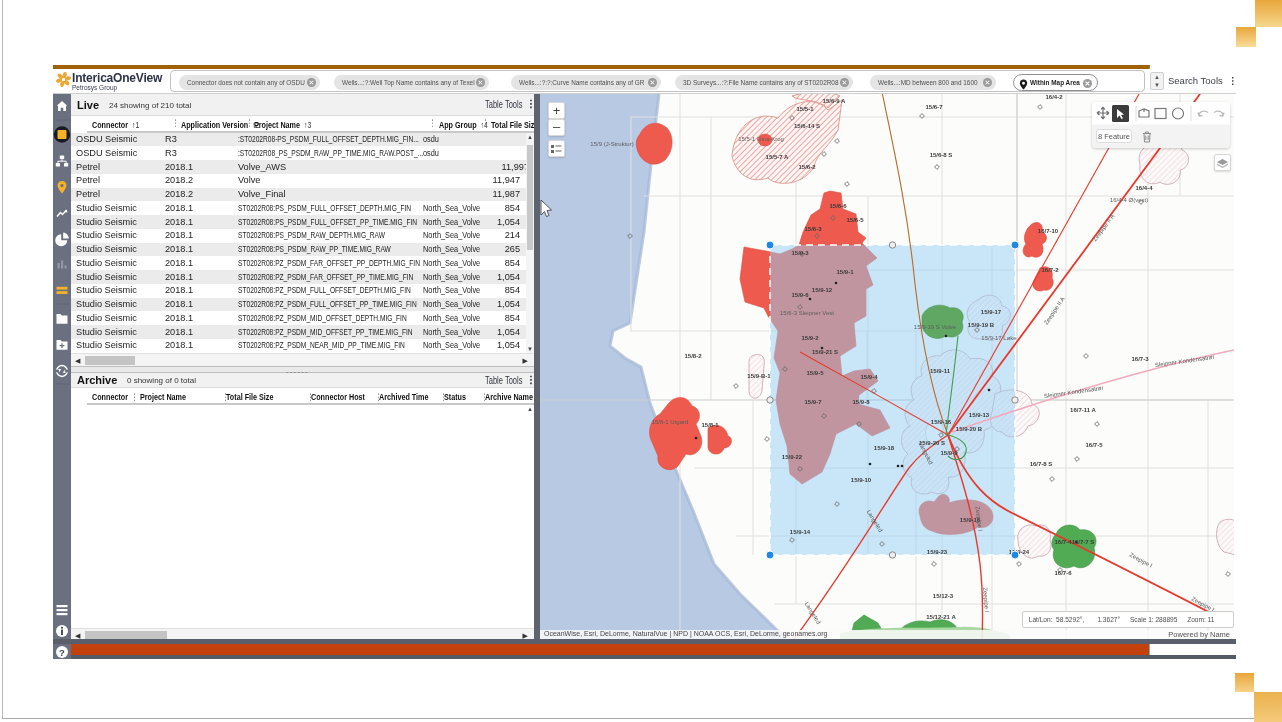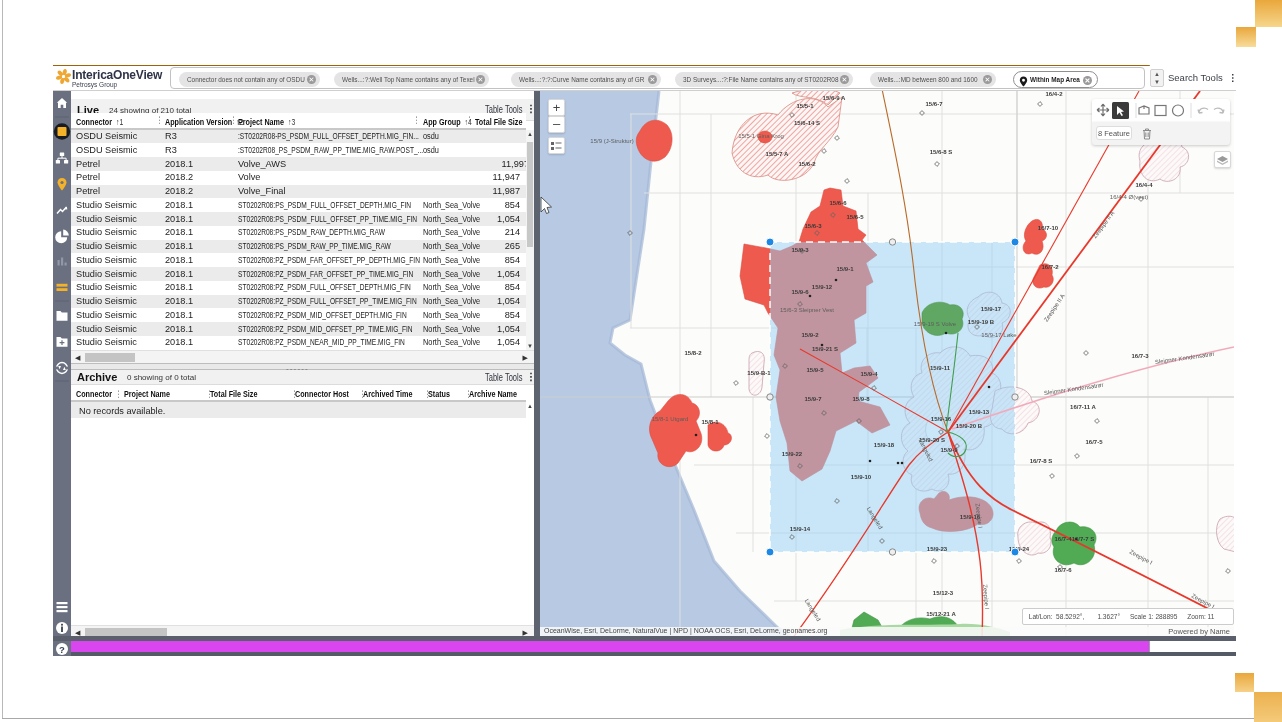--- a/index.html
+++ b/index.html
@@ -8,21 +8,21 @@
 .abs { position:absolute; }
 
 #bl { left:2px; top:0; width:1px; height:719px; background:#b9b9b9; }
 #bb { left:2px; top:718px; width:1280px; height:1px; background:#a8a8a8; }
 
 #g1 { left:1255px; top:0; width:27px; height:27px; background:linear-gradient(180deg,#e9a73b,#f6d68c); }
 #g2 { left:1236px; top:27px; width:20px; height:20px; background:linear-gradient(180deg,#e9a73b,#f8dc9a); }
 #g3 { left:1235px; top:673px; width:19px; height:19px; background:linear-gradient(180deg,#e9a73b,#f6d188); }
 #g4 { left:1254px; top:692px; width:28px; height:30px; background:linear-gradient(180deg,#ecb14e,#f4ca7a); }
 
-#app { left:53px; top:65px; width:1097px; height:590px; background:#d946ef; border-top:1px solid #a16207; border-right:1px solid #9aa0a8; }
+#app { left:53px; top:65px; width:1097px; height:590px; background:#c2410c; border-top:4px solid #a16207; border-right:1px solid #9aa0a8; }
 
 #hdr { left:0; top:0; width:1183px; height:25px; background:#fff; border-bottom:1px solid #cfcfcf; }
 #logotext { left:19px; top:2px; font-size:12px; font-weight:bold; color:#2e3347; letter-spacing:-0.2px; }
 #logosub { left:19px; top:15px; font-size:6.5px; color:#3a3f4e; }
 #chipbar { left:117px; top:1px; width:975px; height:22px; border:1px solid #c2c2c2; border-radius:4px; background:#fff; }
 .chip { position:absolute; top:4px; height:15px; background:#e4e4e4; border-radius:8px; font-size:8px; color:#4e4e4e; line-height:15px; padding-left:8px; white-space:nowrap; overflow:hidden; }
 .chip i, #chipw i { font-style:normal; display:inline-block; transform:scaleX(0.8); transform-origin:left center; }
 .chipx { position:absolute; right:4px; top:3px; width:9px; height:9px; background:#9a9a9a; border-radius:50%; color:#fff; font-size:7px; line-height:9px; text-align:center; }
 #chipw { position:absolute; top:3px; height:17px; width:82px; background:#fff; border:1px solid #8f8f8f; border-radius:9px; font-size:8px; color:#1d1d1d; line-height:16px; padding-left:16px; font-weight:bold; white-space:nowrap; overflow:hidden; }
 #spin { left:1097px; top:3px; width:14px; height:18px; background:#f2f2f2; border:1px solid #d0d0d0; border-radius:2px; font-size:6px; color:#555; text-align:center; line-height:8px; }
@@ -31,21 +31,21 @@
 
 #side { left:0; top:25px; width:18px; height:565px; background:#6a7080; }
 #side svg { position:absolute; left:0; }
 
 #lp { left:18px; top:25px; width:463px; height:550px; background:#fff; }
 .sechdr { position:absolute; left:0; width:463px; height:22px; background:#f1f1f1; border-bottom:1px solid #dcdcdc; }
 .sechdr .t1 { position:absolute; left:6px; top:5px; font-size:11px; font-weight:bold; color:#111; }
 .sechdr .t2 { position:absolute; top:7px; font-size:8px; color:#333; white-space:nowrap; }
 .sechdr .tt { position:absolute; left:414px; top:5px; font-size:10px; color:#2f333c; white-space:nowrap; transform:scaleX(0.75); transform-origin:left top; }
 .sechdr .td { position:absolute; left:455px; top:4px; font-size:10px; color:#222; font-weight:bold; }
-.colhdr { position:absolute; left:0; width:455px; background:#fff; border-bottom:2px solid #c8c8c8; }
+.colhdr { position:absolute; left:16px; width:455px; background:#fff; border-bottom:2px solid #c8c8c8; }
 .ch { position:absolute; font-size:9px; font-weight:bold; color:#101010; top:4px; white-space:nowrap; transform:scaleX(0.8); transform-origin:left top; }
 .cd { position:absolute; top:2px; font-size:9px; color:#777; }
 .sort { font-weight:normal; font-size:8.5px; color:#333; }
 .row { position:absolute; left:0; width:455px; height:13.75px; }
 .row span { position:absolute; font-size:9.2px; color:#1c1c1c; top:1.5px; white-space:nowrap; }
 .cnd { transform:scaleX(0.72); transform-origin:left top; }
 .cnd2 { transform:scaleX(0.8); transform-origin:left top; }
 .gr { background:#ebebeb; }
 .num { text-align:right; }
 
@@ -175,21 +175,21 @@
 
         <circle cx="9" cy="537" r="6" fill="#fff"></circle>
         <rect x="8.1" y="535.5" width="1.8" height="5.5" fill="#374050"></rect>
         <rect x="8.1" y="532.8" width="1.8" height="1.8" fill="#374050"></rect>
 
         <circle cx="9" cy="558" r="6" fill="#fff"></circle>
         <text x="9" y="561.5" font-size="9.5" font-weight="bold" fill="#374050" text-anchor="middle" font-family="Liberation Sans">?</text>
       </svg>
     </div>
     <div class="abs" id="lp">
-      <div class="sechdr" style="top:8px">
+      <div class="sechdr" style="top:0">
           <span class="t1">Live</span>
           <span class="t2" style="left:38px">24 showing of 210 total</span>
           <span class="tt">Table Tools</span>
           <span class="td">⋮</span>
         </div>
       <div class="colhdr" style="top:22px;height:16.7px">
         <span class="ch" style="left:5px">Connector&nbsp;&nbsp;<span class="sort">↑1</span></span>
           <span class="cd" style="left:84px">⋮</span>
         <span class="ch" style="left:94px">Application Version&nbsp;&nbsp;<span class="sort">↑2</span></span>
           <span class="cd" style="left:158px">⋮</span>
@@ -333,23 +333,20 @@
         <span class="ch" style="left:139px;top:4px">Total File Size</span>
         <span class="cd" style="left:219px;top:4px">⋮</span>
         <span class="ch" style="left:224px;top:4px">Connector Host</span>
         <span class="cd" style="left:287px;top:4px">⋮</span>
         <span class="ch" style="left:292px;top:4px">Archived Time</span>
         <span class="cd" style="left:352px;top:4px">⋮</span>
         <span class="ch" style="left:357px;top:4px">Status</span>
         <span class="cd" style="left:393px;top:4px">⋮</span>
         <span class="ch" style="left:398px;top:4px">Archive Name</span>
       </div>
-      <div class="row gr" style="top:311px;height:16px">
-          <span style="left:8px;top:3.5px">No records available.</span>
-        </div>
       <div class="vsb" style="top:311px;height:220px;background:#fff">
           <span class="varr" style="top:1px">▲</span>
         </div>
       <div class="hsb" style="top:534px;height:13px">
           <span class="arr" style="left:4px">◀</span>
           <div class="thumb" style="left:14px;width:82px"></div>
           <span class="arr" style="right:6px">▶</span>
         </div>
     </div>
     <div class="abs" id="vsplit"></div>

